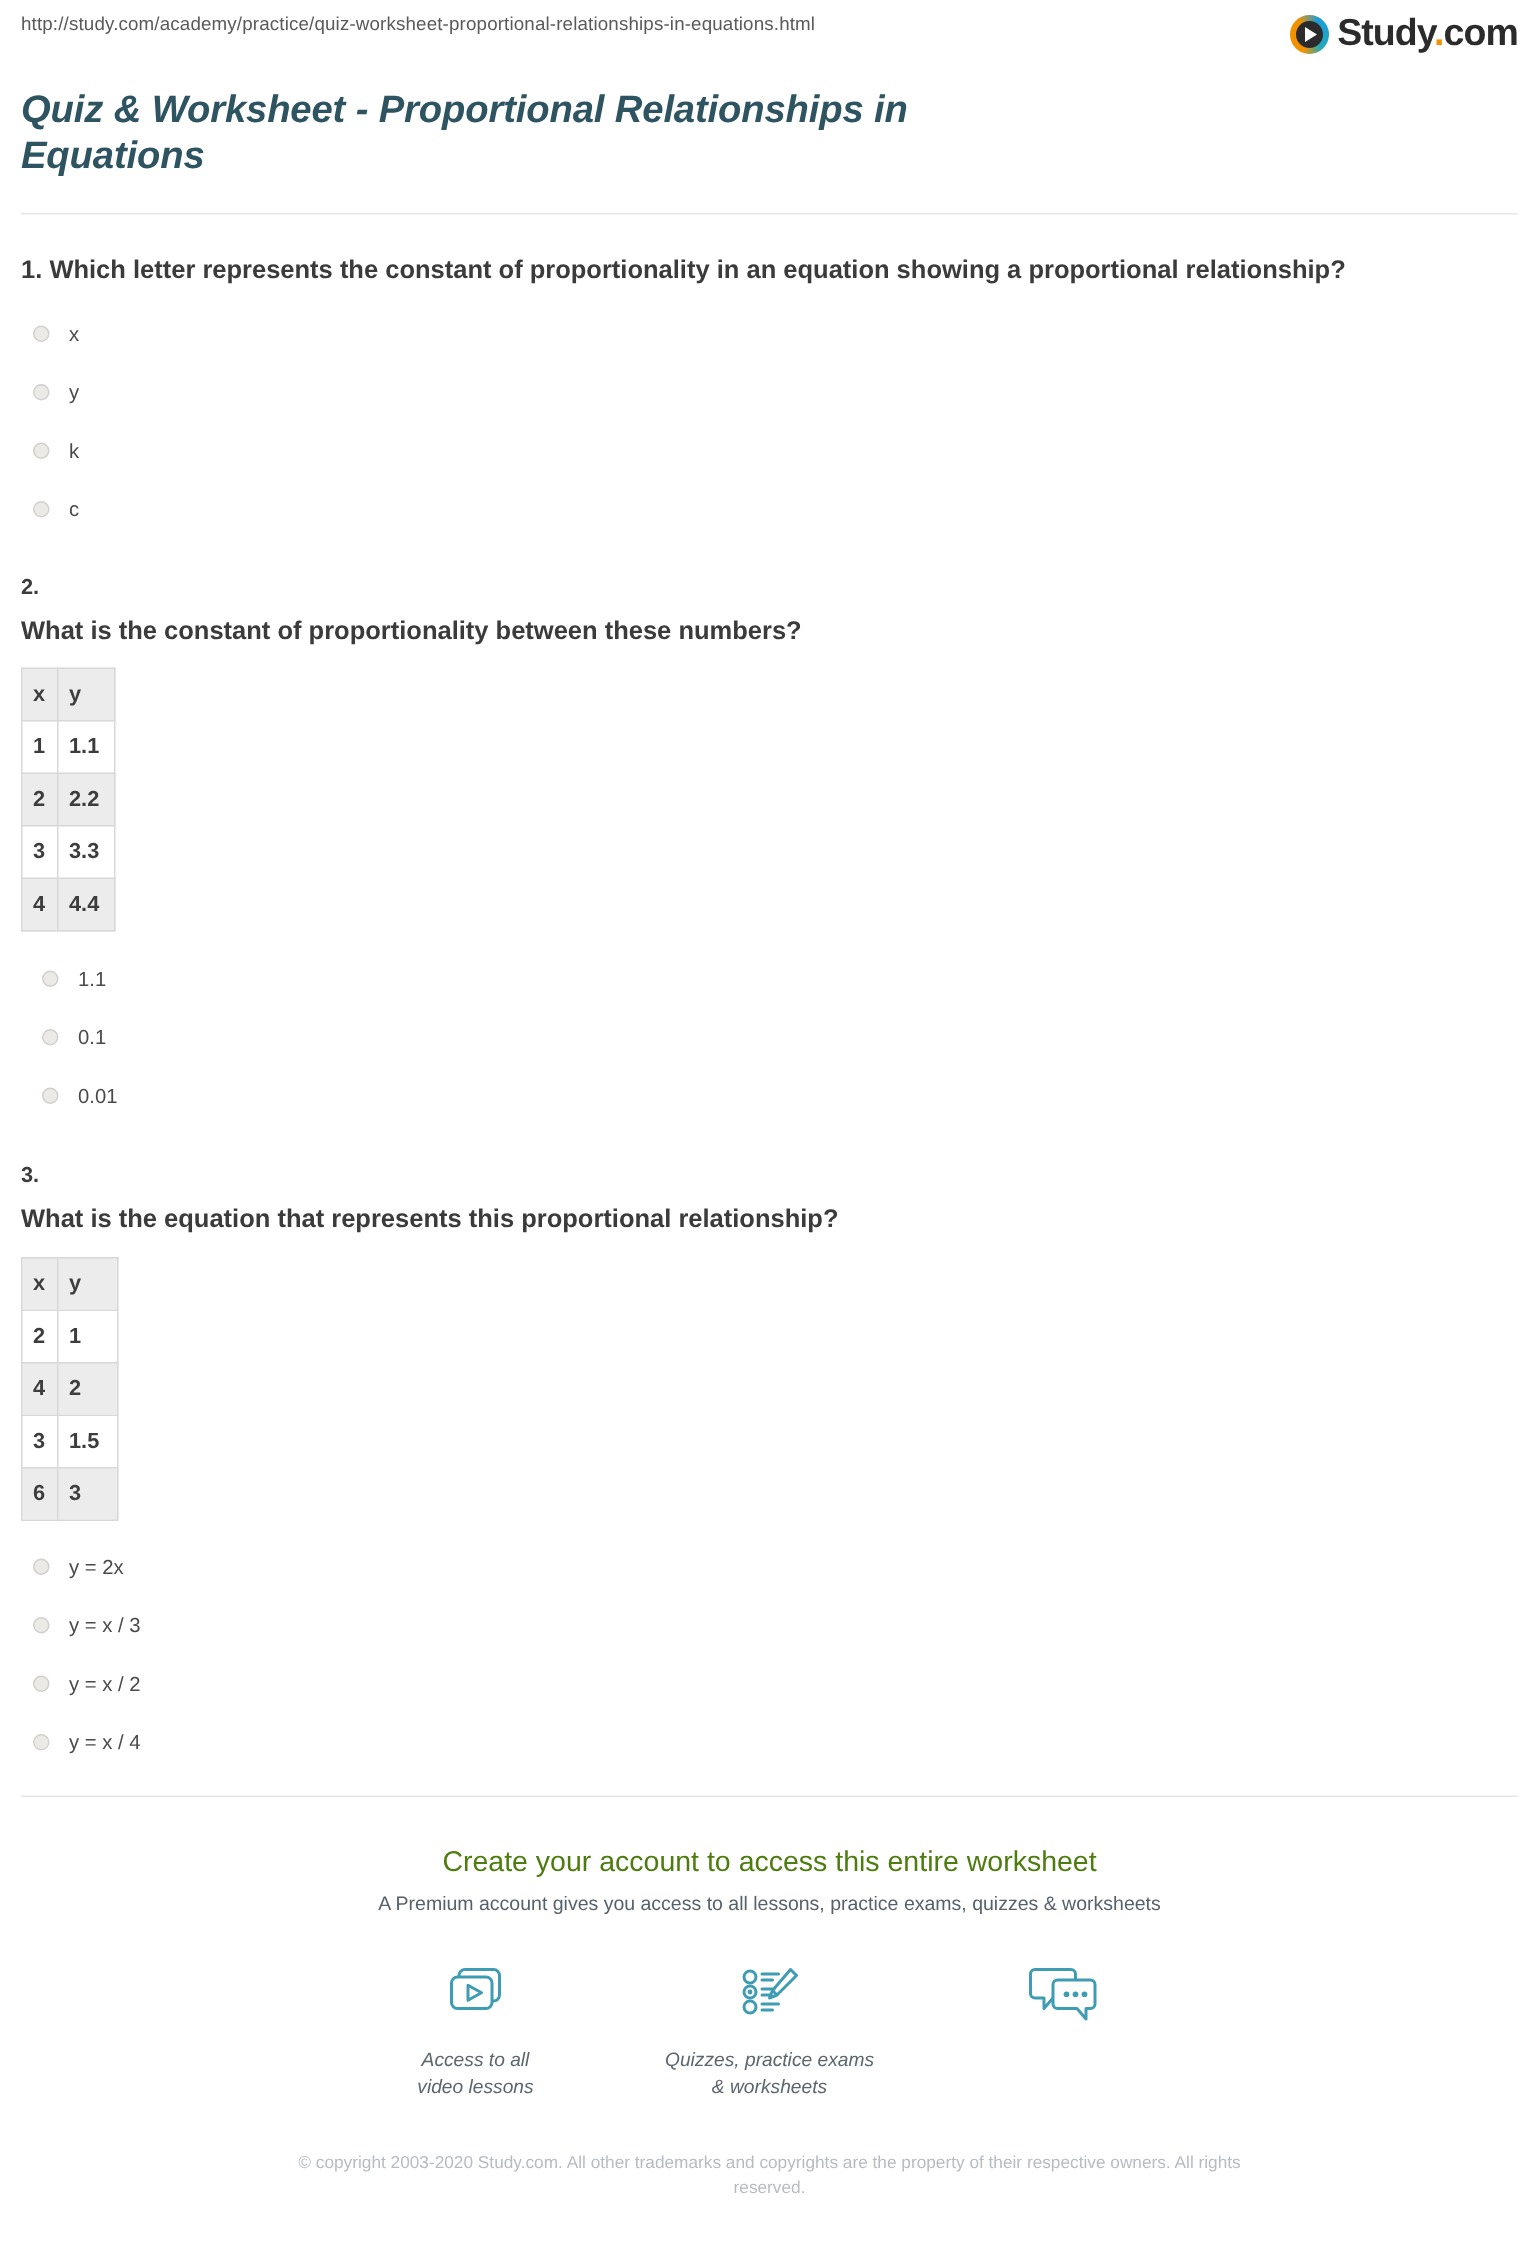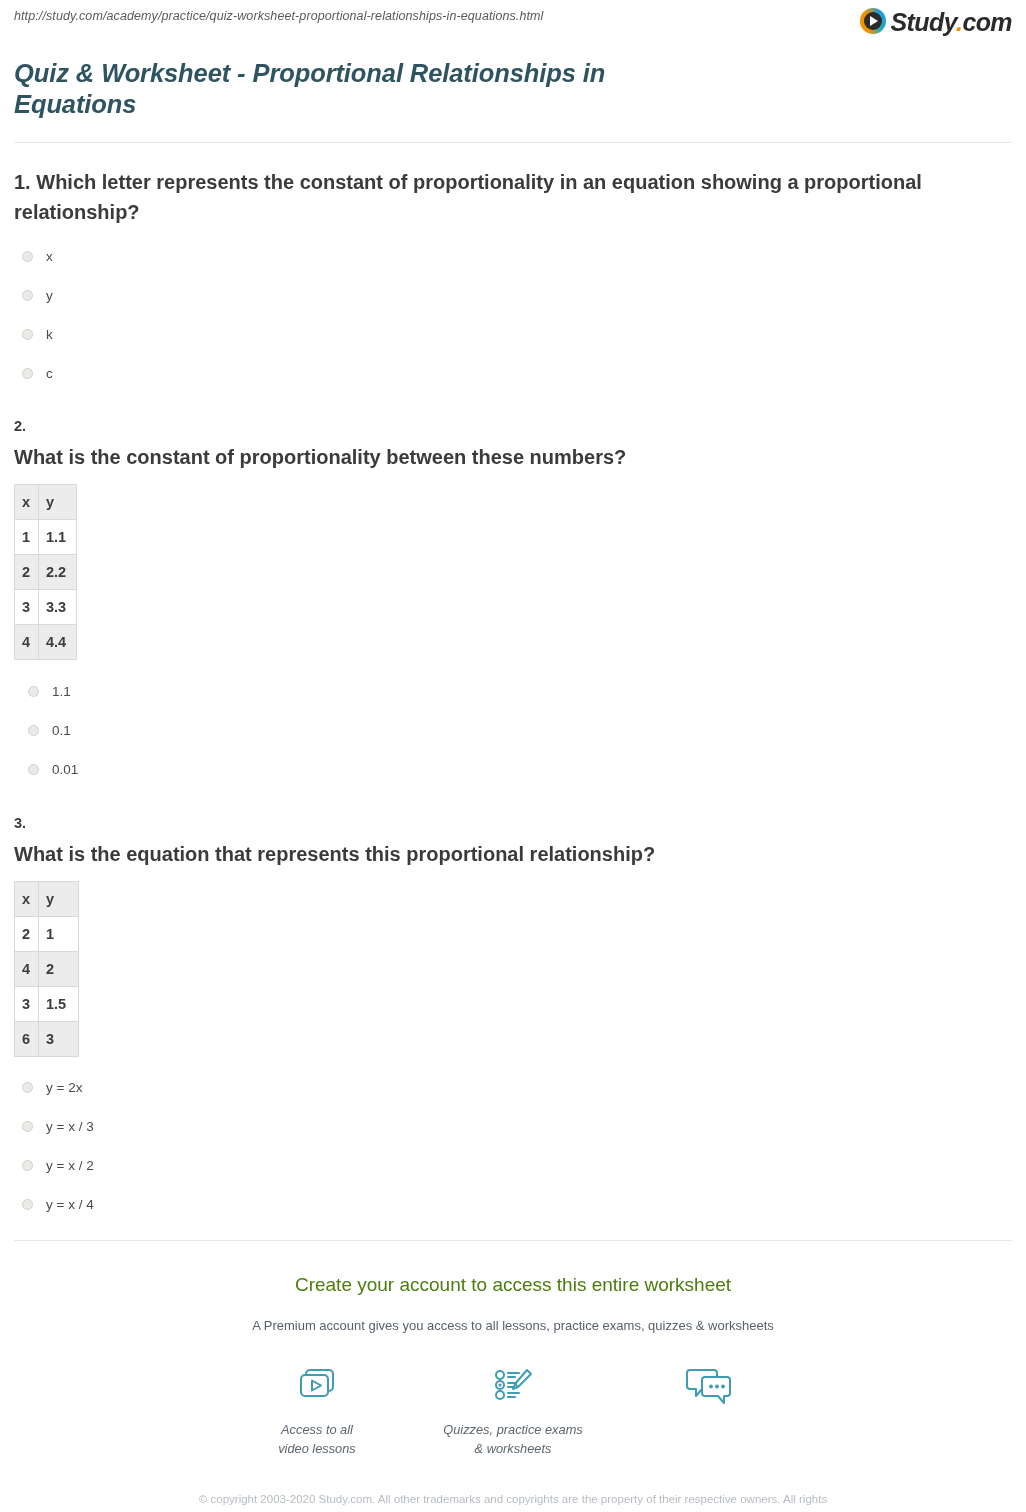--- a/index.html
+++ b/index.html
@@ -13,33 +13,32 @@
     color: #333333;
     position: relative;
     overflow: hidden;
   }
 
   
   .topbar {
     position: relative;
     height: 46px;
     padding: 9px 4px 0 14px;
-    font-style: italic;
   }
   .url {
     font-size: 12.5px;
     color: #5a5a5a;
     letter-spacing: .1px;
     white-space: nowrap;
   }
   .logo {
     position: absolute;
     right: 14px; top: 8px;
     display: flex;
-    align-items: flex-start;
+    align-items: center;
     gap: 5px;
   }
   .logo-mark {
     width: 26px; height: 26px;
     border-radius: 50%;
     position: relative;
     background: conic-gradient(from 200deg, #f39200 0deg, #f39200 120deg, #1b9dd9 190deg, #24a9bb 300deg, #f39200 360deg);
   }
   .logo-mark::after {
     content: "";
@@ -79,21 +78,21 @@
     font-style: italic;
   }
 
   .rule {
     border: 0;
     border-top: 1px solid #e7e7e7;
     margin: 22px 0 0 0;
   }
 
   .question {
-    font-size: 20px;
+    font-size: 17px;
     font-weight: bold;
     color: #3b3b3b;
     line-height: 1.5;
   }
   .qnum { font-size: 14.5px; font-weight: bold; color: #3b3b3b; }
 
   .q-block { margin-top: 27px; }
 
   .options { margin-top: 10px; }
   .option {
@@ -144,21 +143,21 @@
   
   .cta { text-align: center; margin-top: 33px; }
   .cta-title {
     font-size: 19px;
     color: #4d7c0f;
     line-height: 1.2;
   }
   .cta-sub {
     font-size: 13px;
     color: #57616b;
-    margin-top: 21px;
+    margin-top: 7px;
   }
   .features {
     display: flex;
     justify-content: center;
     margin-top: 27px;
   }
   .feature {
     width: 196px;
     text-align: center;
   }

